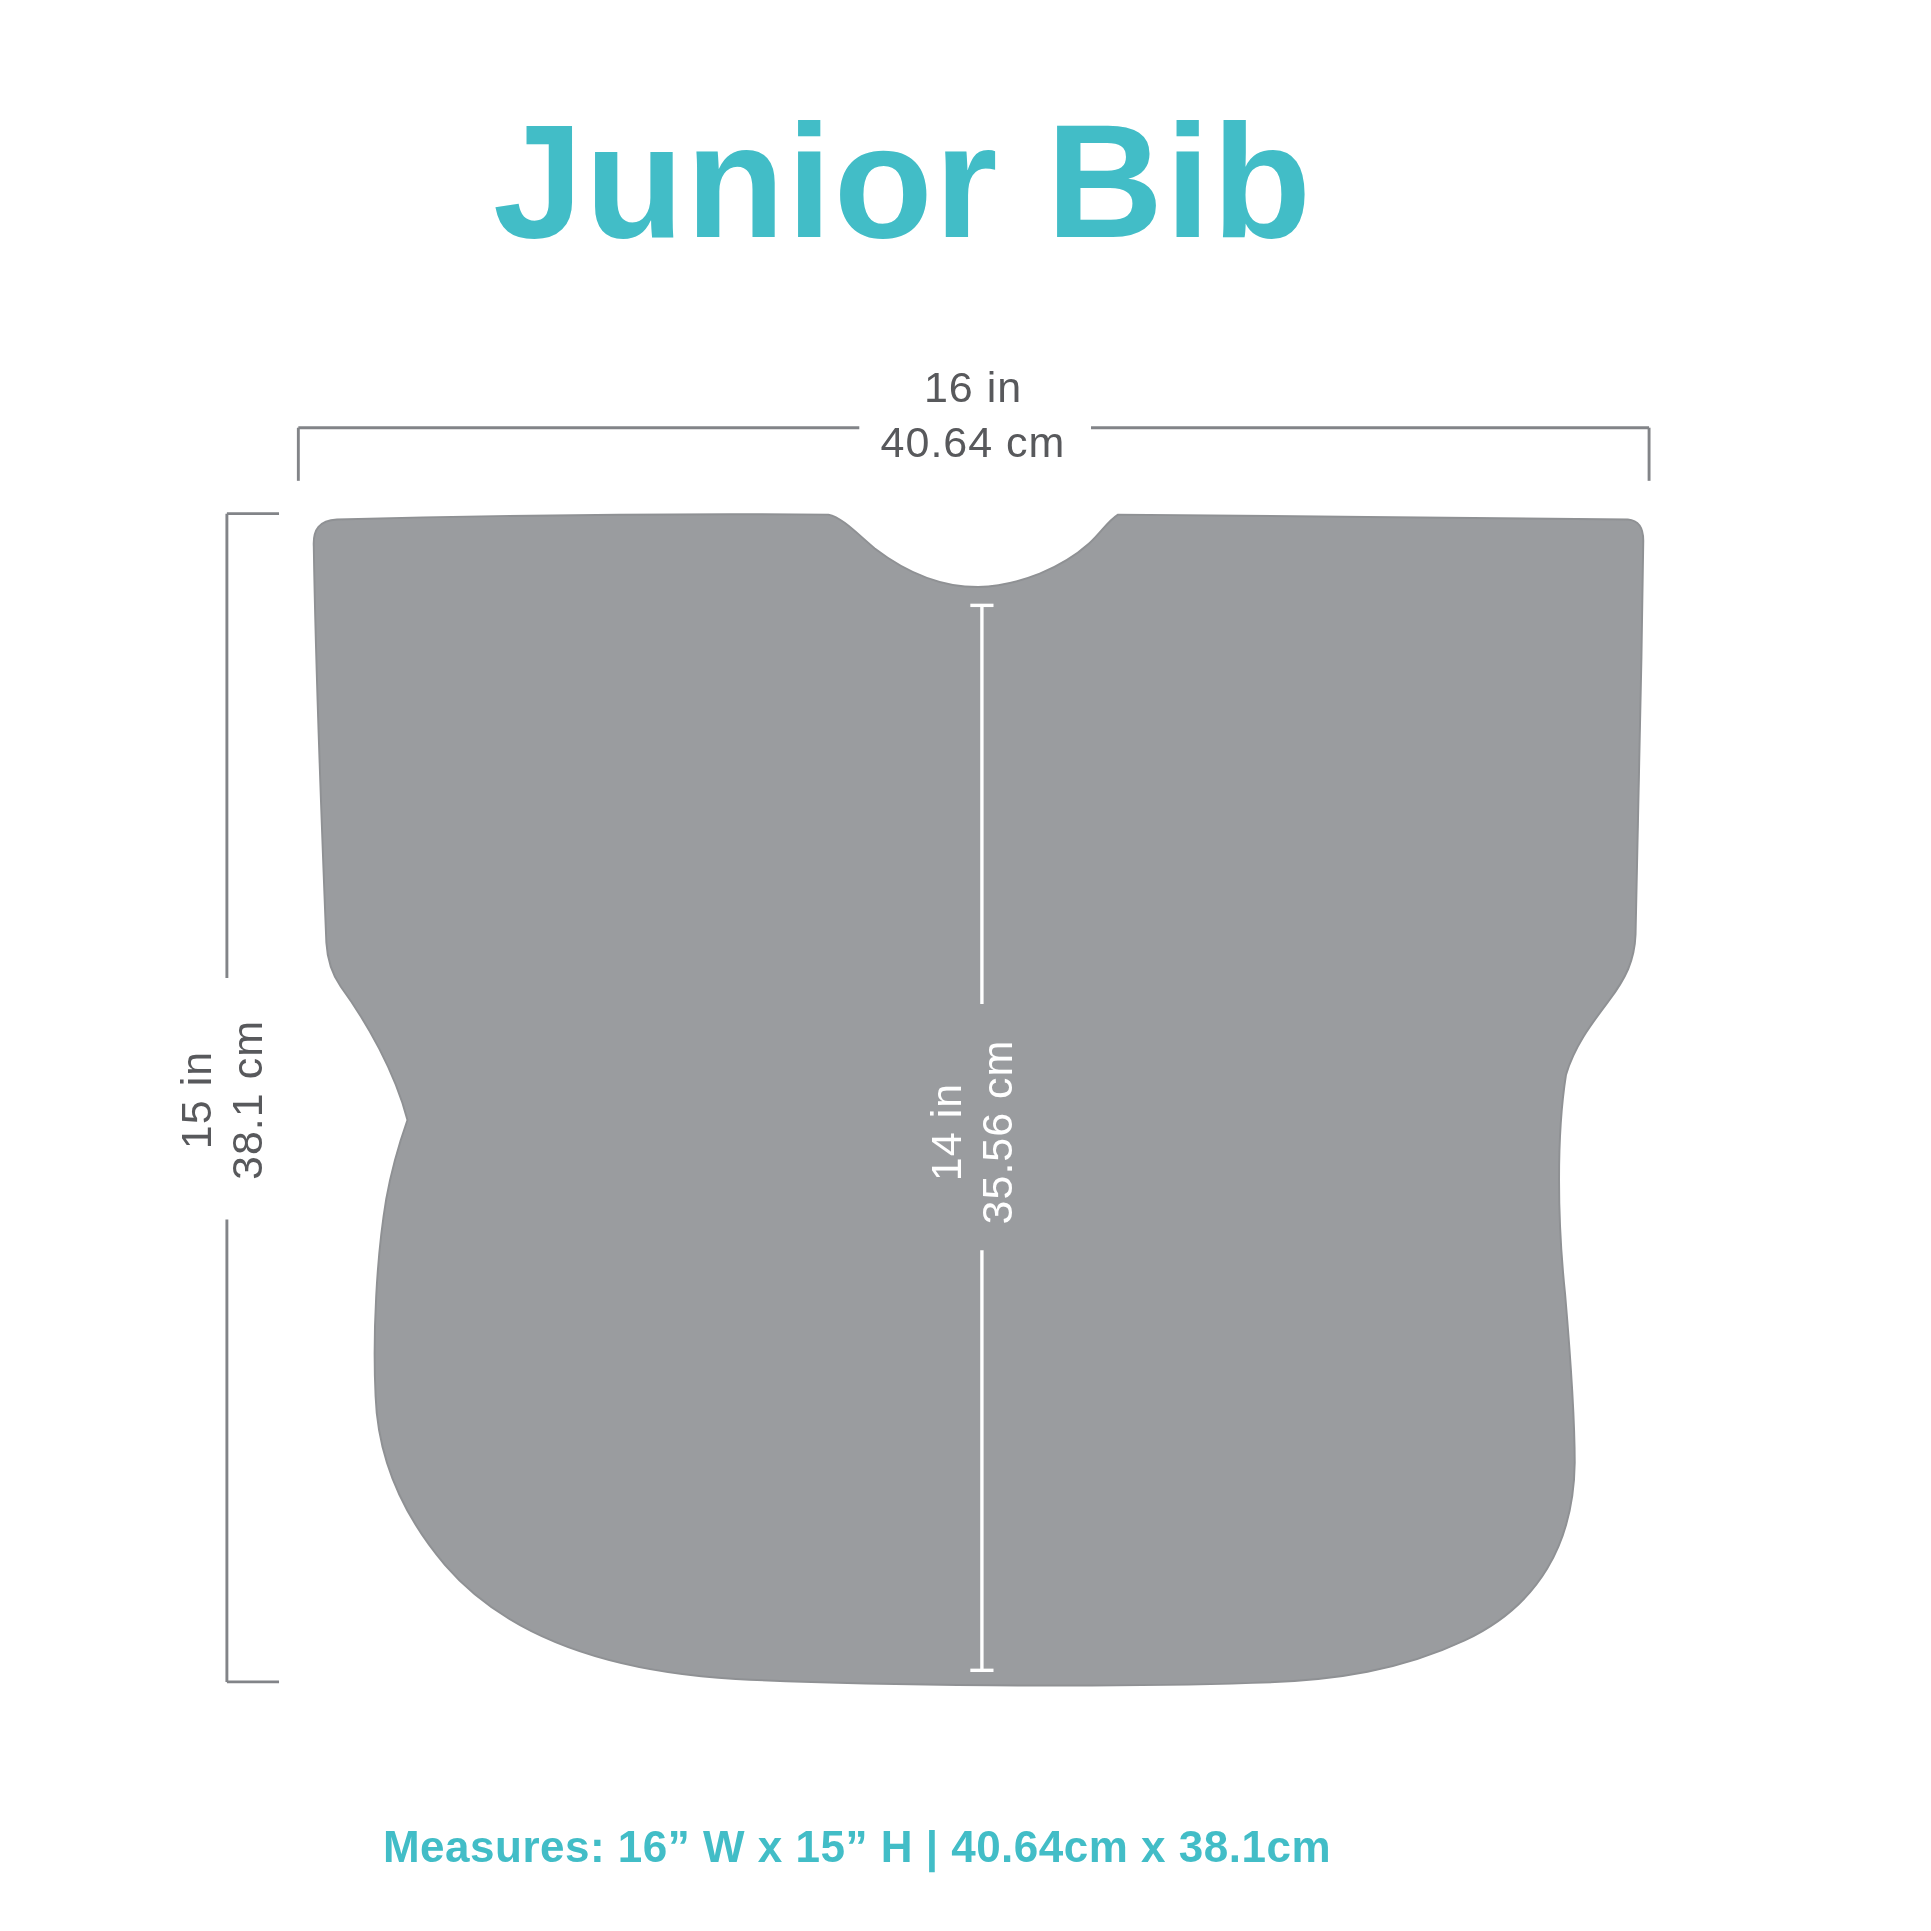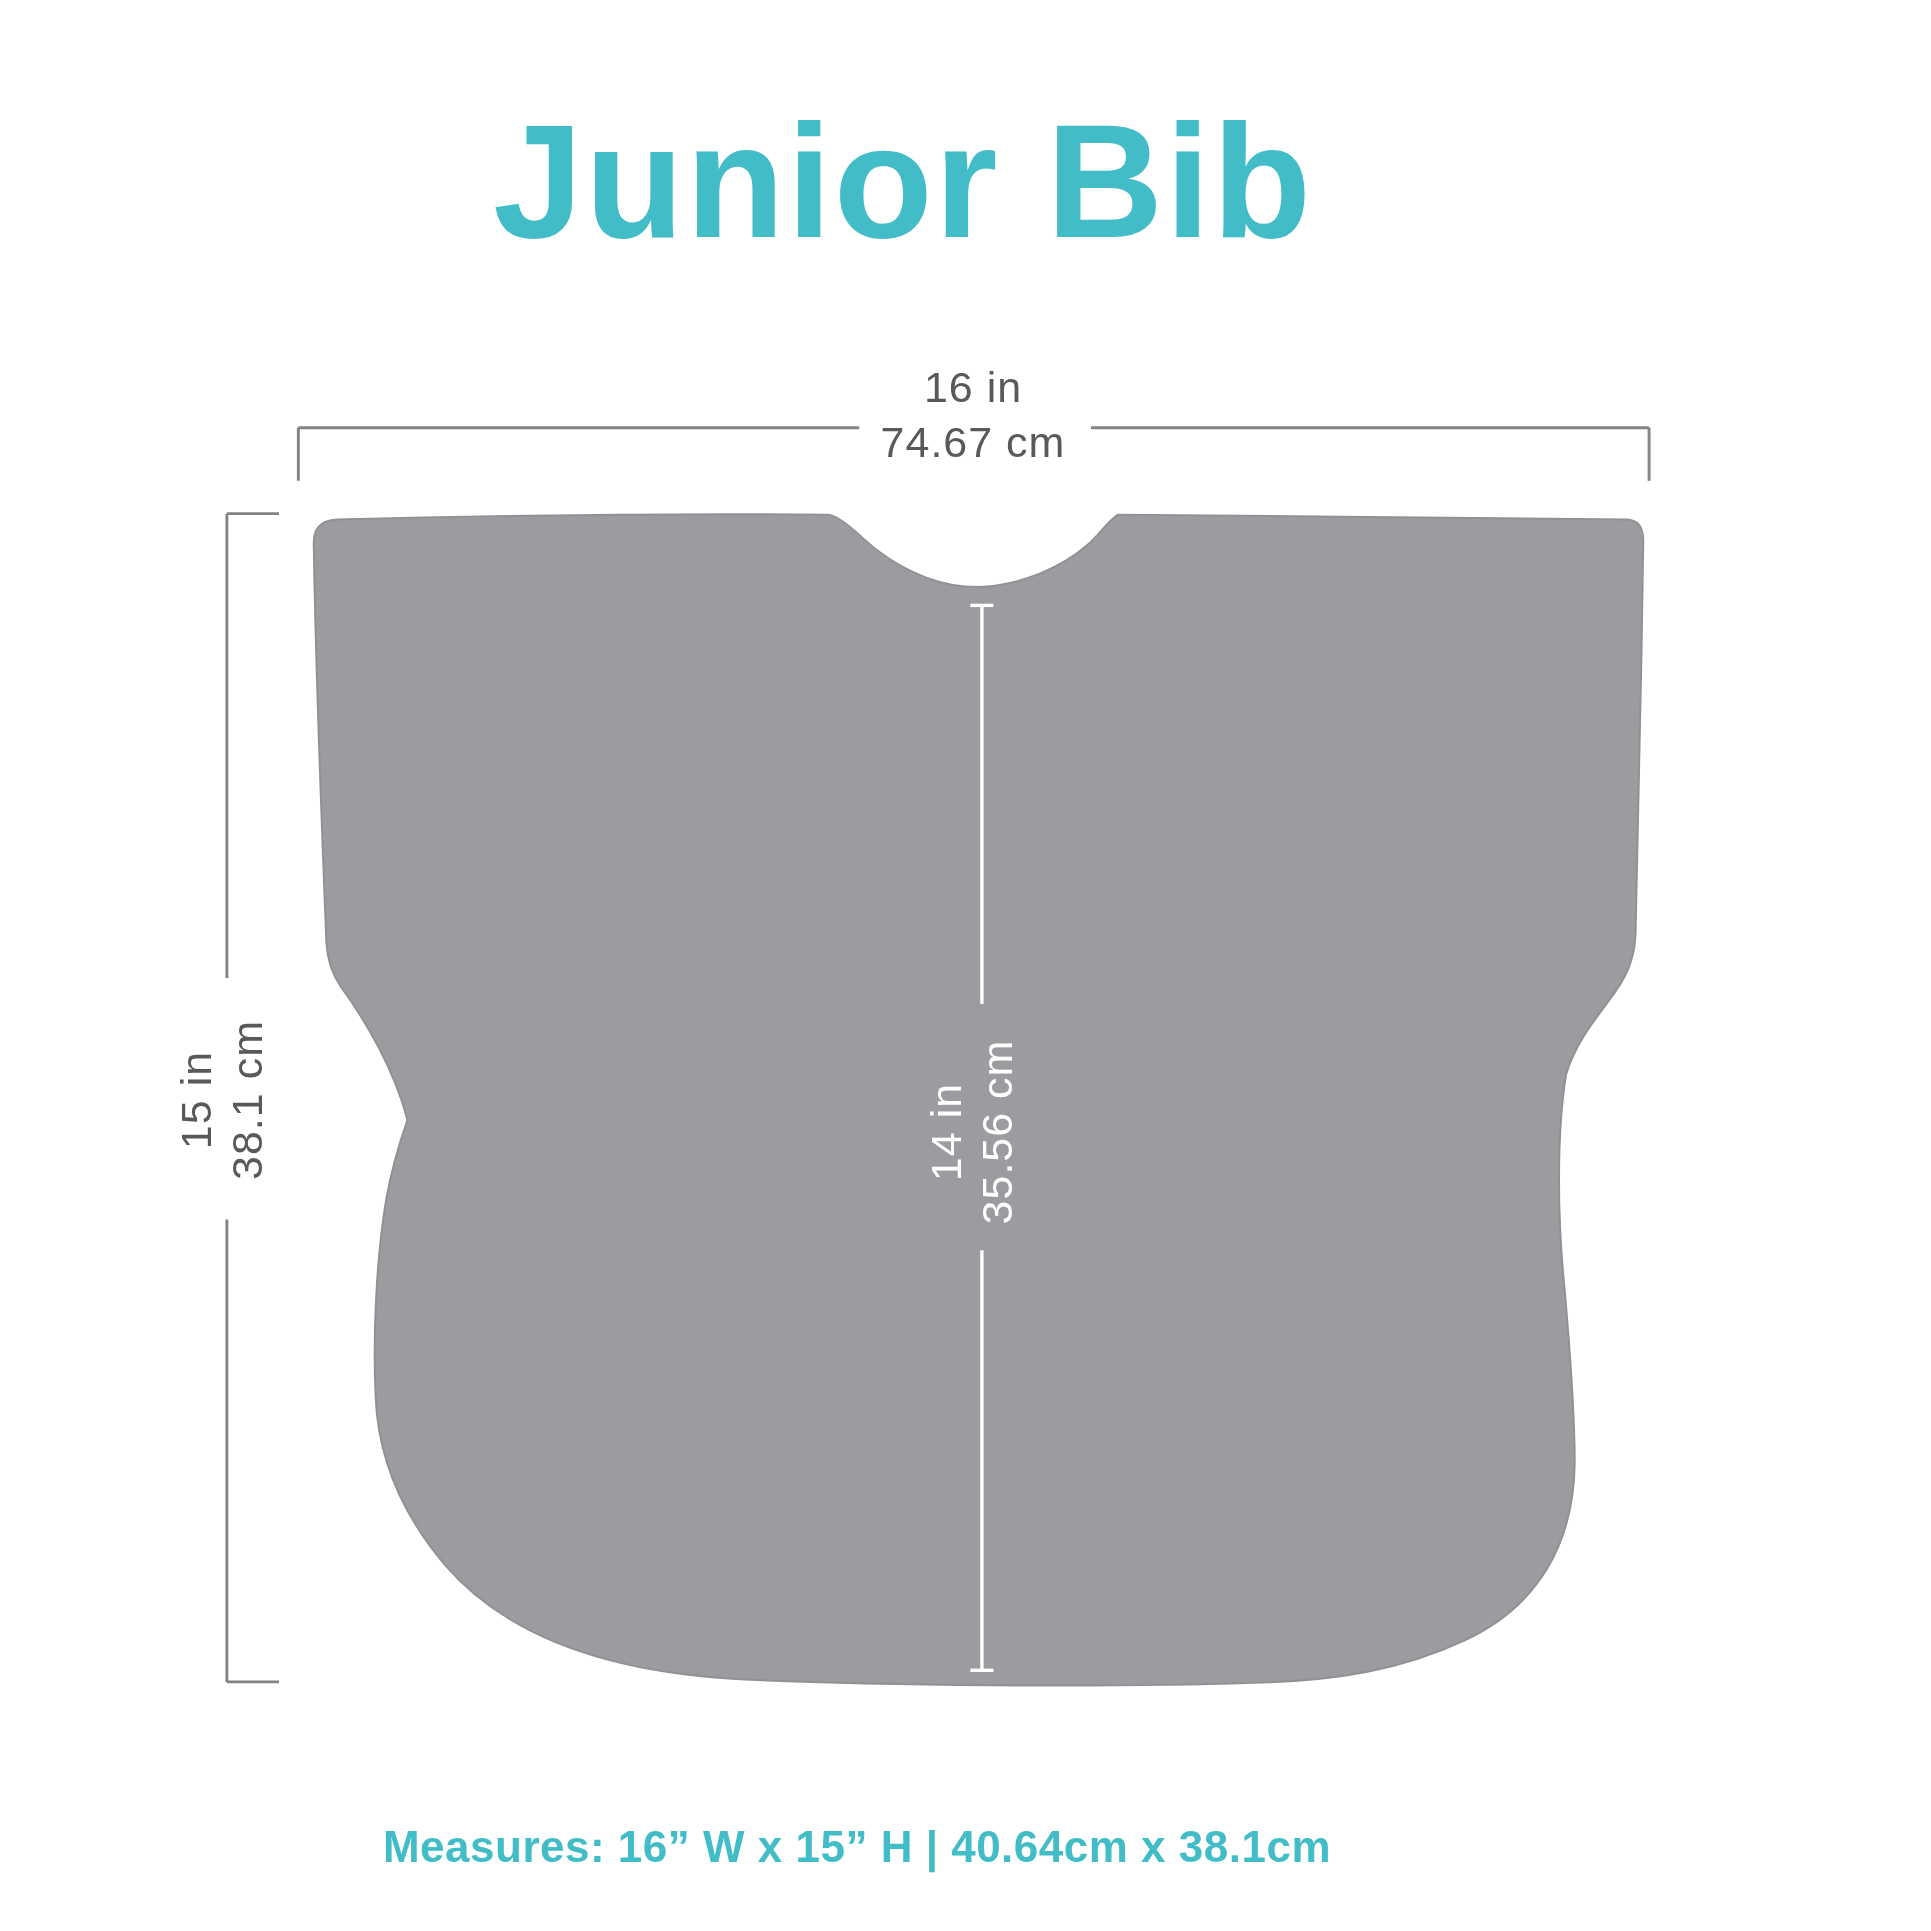--- a/index.html
+++ b/index.html
@@ -132,21 +132,21 @@
     <g>
       <line class="dim-white" x1="1017" y1="627" x2="1017" y2="1040"></line>
       <line class="dim-white" x1="1017" y1="1295" x2="1017" y2="1730"></line>
       <line class="dim-white" x1="1005" y1="627" x2="1029" y2="627"></line>
       <line class="dim-white" x1="1005" y1="1730" x2="1029" y2="1730"></line>
     </g>
   </svg>
 
   <div class="dim-label top-label" style="top:360px; left:973px;">
     <div>16 in</div>
-    <div>74.67 cm</div>
+    <div>40.64 cm</div>
   </div>
 
   <div class="dim-label rot" style="top:1100px; left:222px;">
     <div>15 in</div>
     <div>38.1 cm</div>
   </div>
 
   <div class="dim-label rot white" style="top:1132px; left:972px;">
     <div>14 in</div>
     <div>35.56 cm</div>

